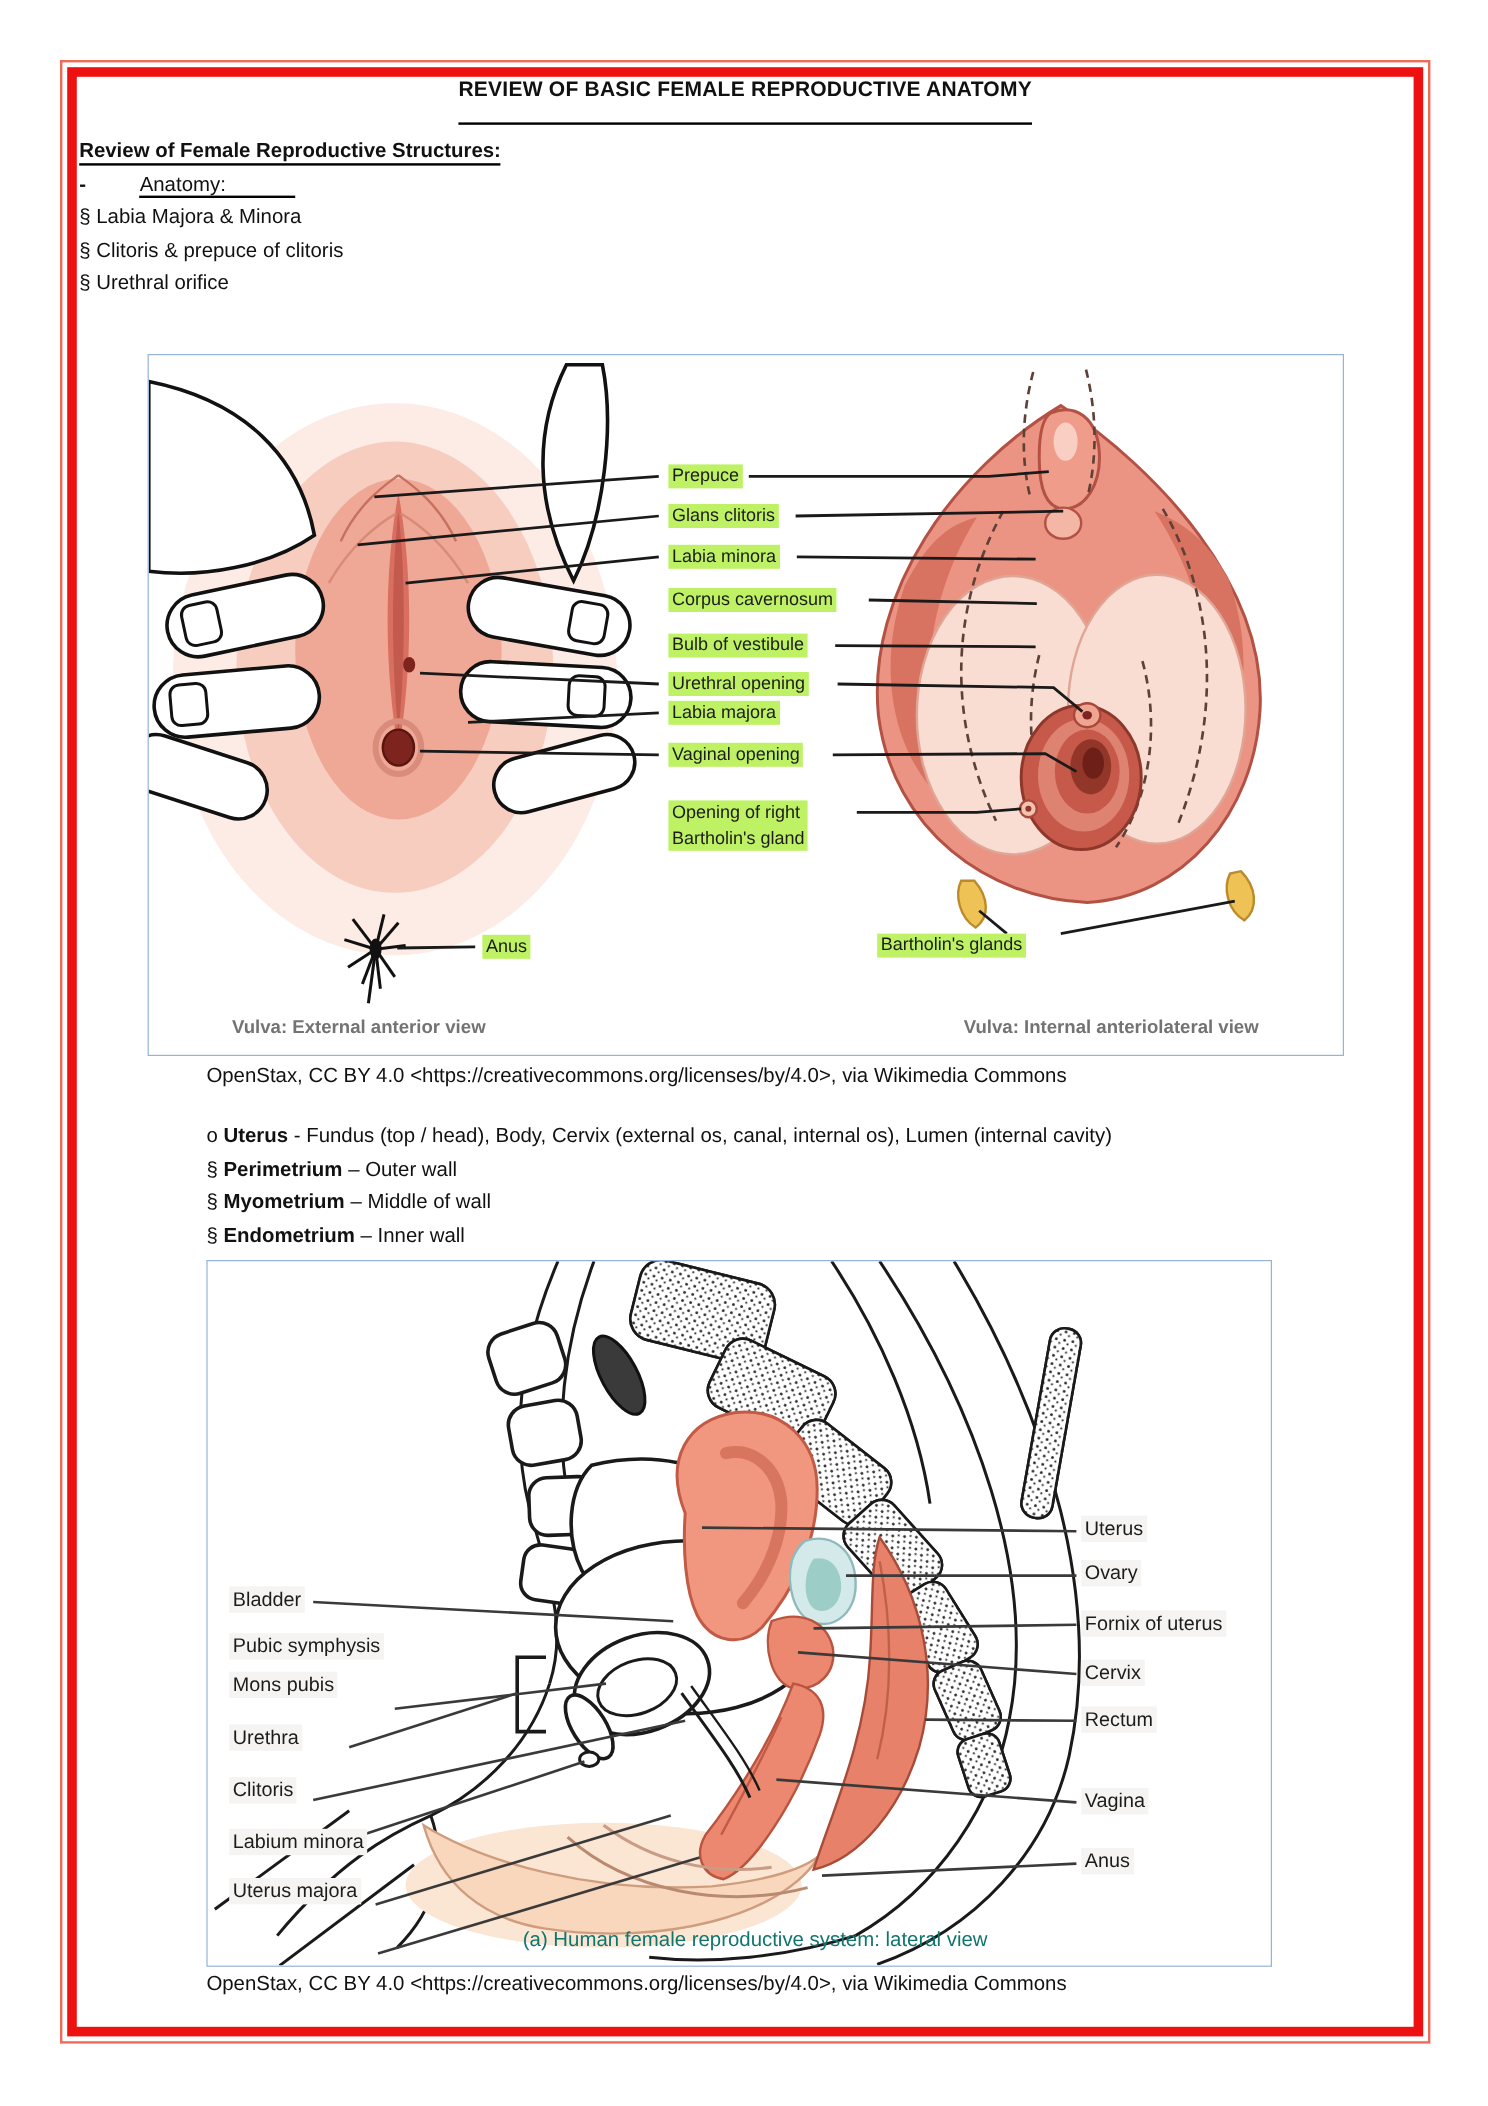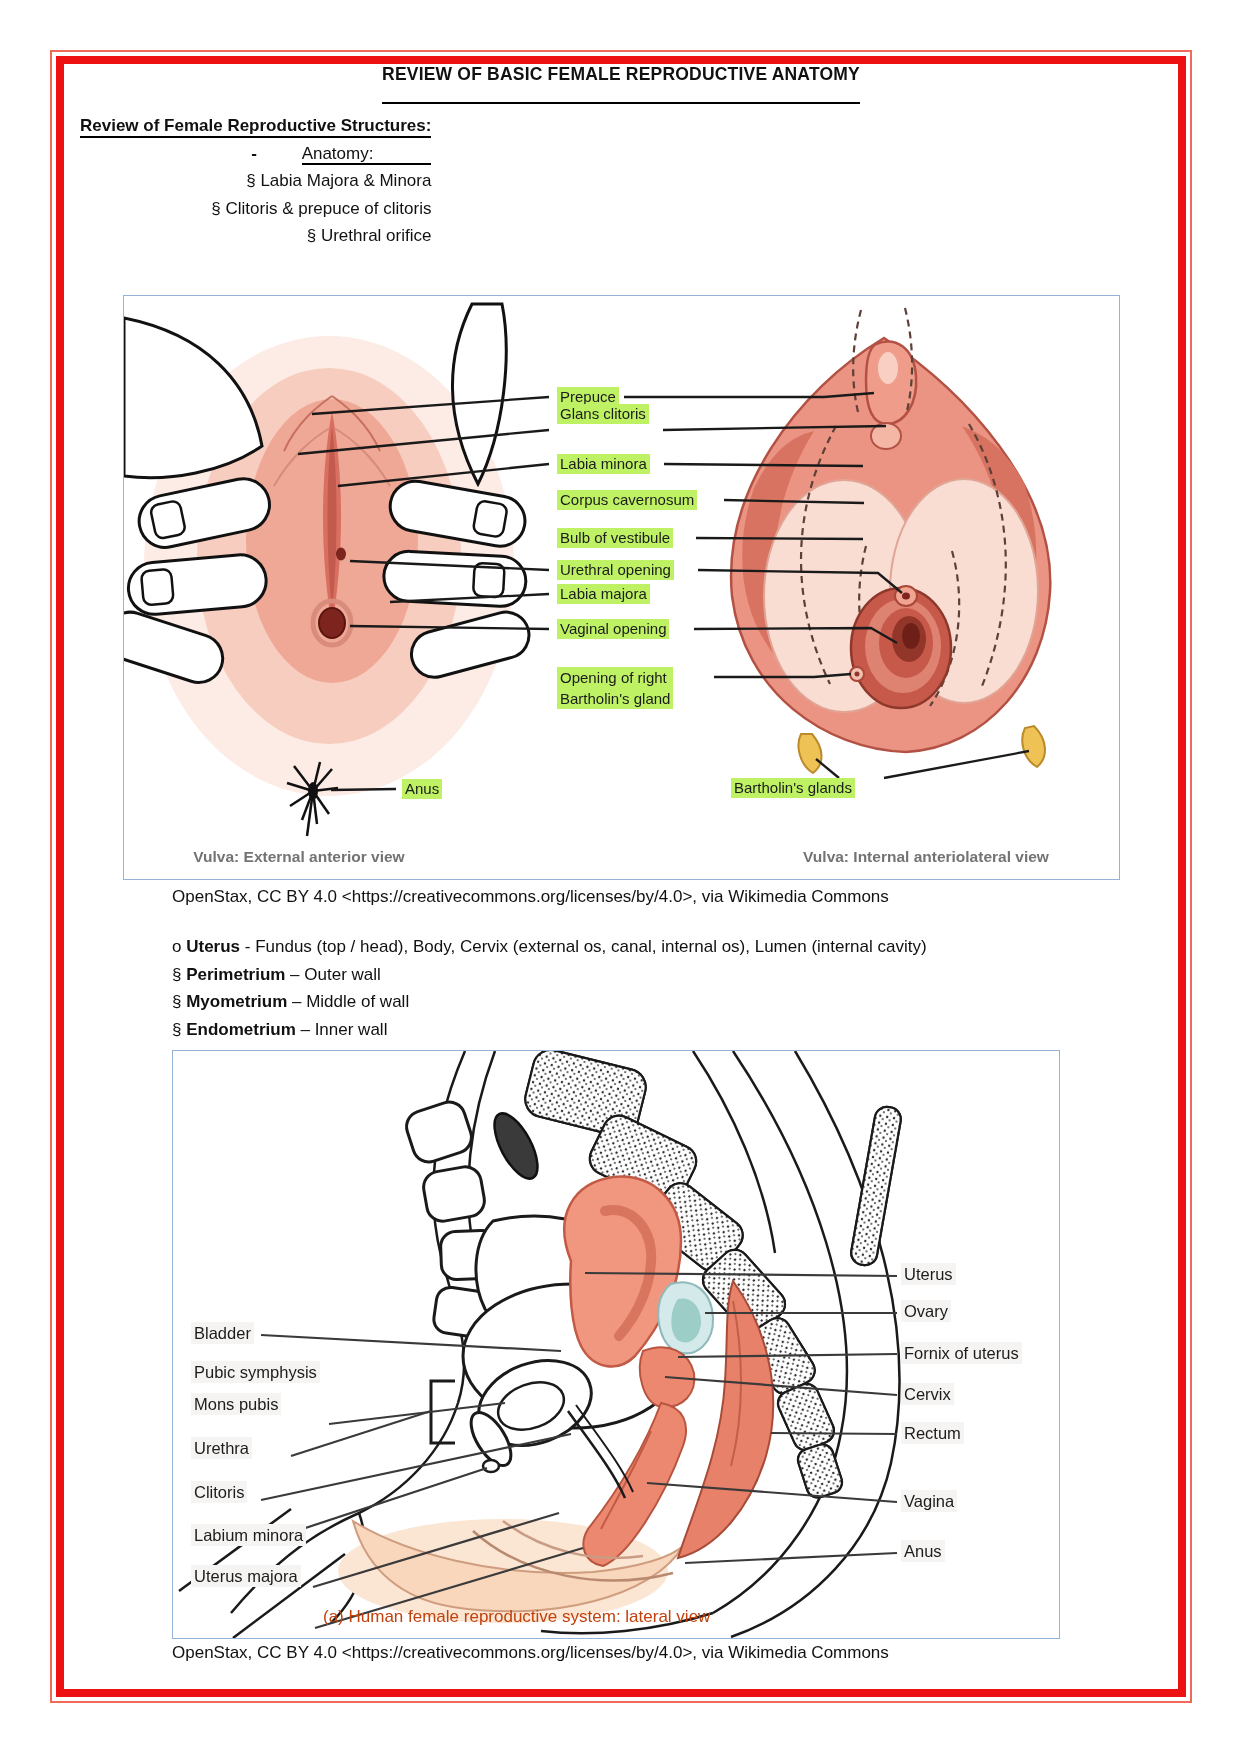--- a/index.html
+++ b/index.html
@@ -7,42 +7,42 @@
        font-family:"Liberation Sans",sans-serif;color:#111;}
   
   .border-thin{position:absolute;left:50px;top:50px;right:48px;bottom:52px;
        border:2px solid #f06a5a;}
   .border-thick{position:absolute;left:56px;top:56px;right:54px;bottom:58px;
        border:8px solid #ee1111;}
   
   .title-wrap{position:absolute;left:56px;right:54px;top:64px;text-align:center;}
   .title-text{font-size:17.5px;font-weight:bold;border-bottom:2px solid #000;
        padding-bottom:18px;letter-spacing:.2px;}
-  .sec1{position:absolute;left:80px;top:112px;font-size:17px;line-height:27.5px;text-align:right;}
+  .sec1{position:absolute;left:66px;top:112px;font-size:17px;line-height:27.5px;}
   .h2-text{font-weight:bold;border-bottom:2px solid #000;padding-bottom:1px;}
   .bold{font-weight:bold;}
   .u-ext{font-weight:normal;border-bottom:2px solid #000;padding-right:58px;margin-left:40px;}
   .attrib{position:absolute;left:172px;font-size:17px;white-space:nowrap;}
   .sec2{position:absolute;left:172px;top:933px;font-size:17px;line-height:27.5px;}
   
   .fig{position:absolute;background:#fff;border:1px solid #95b3d7;overflow:hidden;}
   #fig1{left:123px;top:295px;width:995px;height:583px;}
   #fig2{left:172px;top:1050px;width:886px;height:587px;}
   .fig svg{position:absolute;left:0;top:0;}
   
   .f1l{position:absolute;left:433px;font-size:15px;color:#1c1c1c;
        background:#bef264;padding:0 3px;white-space:nowrap;line-height:20px;}
   .f1cap{position:absolute;top:552px;font-weight:bold;font-size:15.5px;
        text-align:center;color:#737373;}
   .f2l{position:absolute;font-size:16.5px;color:#1c1c1c;background:#f5f4f2;
        padding:0 3px;white-space:nowrap;line-height:22px;}
   .f2l-left{left:18px;}
   .f2l-right{left:728px;}
-  .f2cap{position:absolute;left:150px;width:500px;top:556px;text-align:left;
-       font-size:17px;color:#c2410c;}
+  .f2cap{position:absolute;left:150px;width:500px;top:556px;text-align:right;
+       font-size:17px;color:#0f766e;}
 </style>
 </head>
 <body>
 
 <div>
   <div class="border-thin"></div>
   <div class="border-thick"></div>
 
   <div class="title-wrap">
     <span class="title-text">REVIEW OF BASIC FEMALE REPRODUCTIVE ANATOMY</span>
@@ -158,21 +158,21 @@
         <path d="M425,333 L226,330"></path>
           <path d="M570,333 L747,332 L773,347"></path>
         <path d="M590,381 L690,381 L727,378"></path>
         <path d="M272,493 L207,494"></path>
         <path d="M715,482 L692,463"></path>
           <path d="M760,482 L905,455"></path>
       </g>
     </svg>
 
     <div class="f1l" style="top:91px">Prepuce</div>
-    <div class="f1l" style="top:108px">Glans clitoris</div>
+    <div class="f1l" style="top:124px">Glans clitoris</div>
     <div class="f1l" style="top:158px">Labia minora</div>
     <div class="f1l" style="top:194px">Corpus cavernosum</div>
     <div class="f1l" style="top:232px">Bulb of vestibule</div>
     <div class="f1l" style="top:264px">Urethral opening</div>
     <div class="f1l" style="top:288px">Labia majora</div>
     <div class="f1l" style="top:323px">Vaginal opening</div>
     <div class="f1l" style="top:371px;line-height:21px">
       <div>Opening of right</div>
       <div>Bartholin's gland</div>
     </div>

